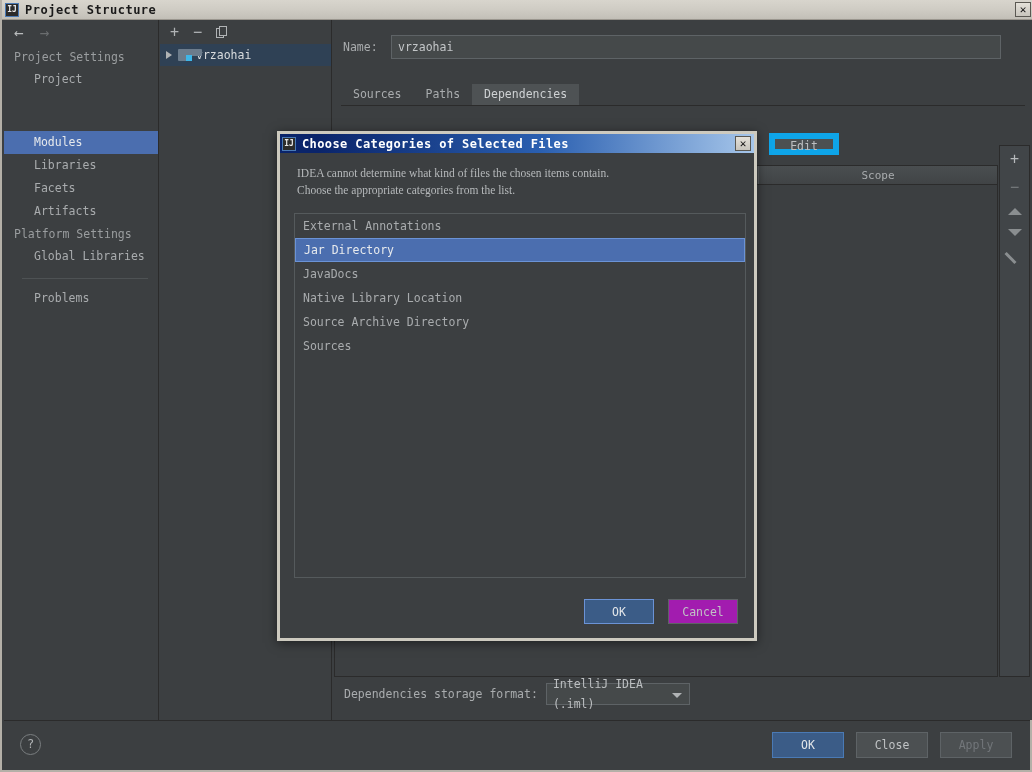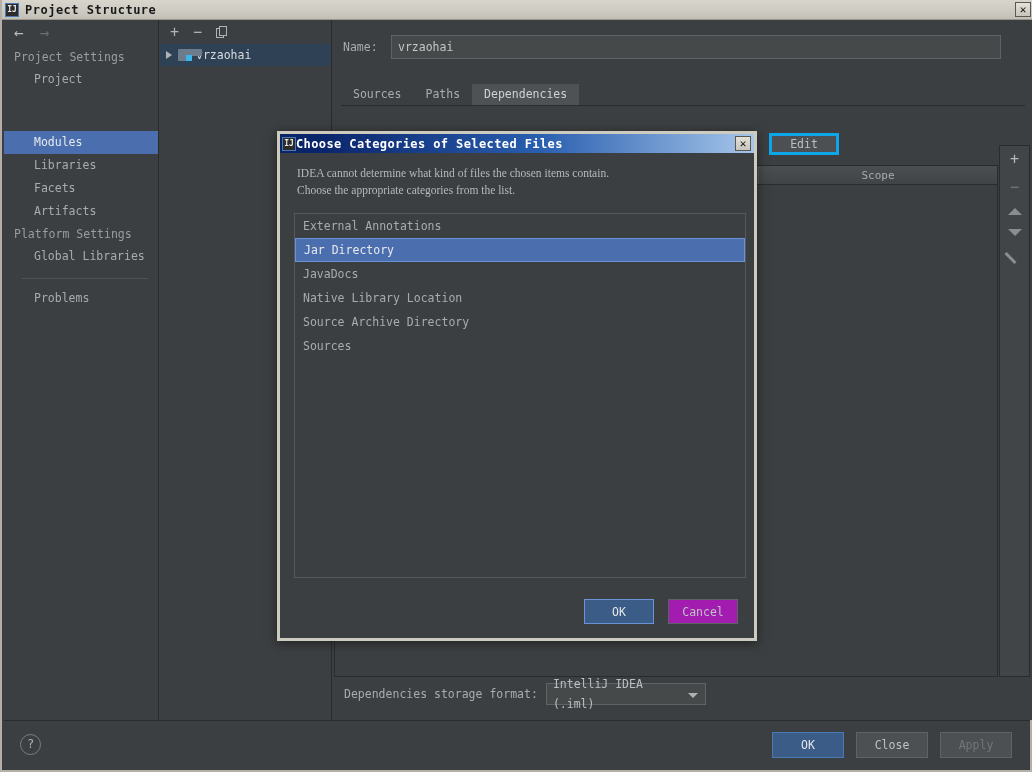--- a/index.html
+++ b/index.html
@@ -167,21 +167,21 @@
   }
   .combo .caret {
     position: absolute; right: 7px; top: 9px;
     width: 0; height: 0;
     border-left: 5px solid transparent;
     border-right: 5px solid transparent;
     border-top: 5px solid #b0b3b5;
   }
   .btn {
     height: 22px; min-width: 68px; padding: 0 10px;
-    background: #4c5052; border: 3px solid #0ea5e9;
+    background: #4c5052; border: 6px solid #0ea5e9;
     color: #bcbfc1; font-size: 11.5px; cursor: pointer;
     font-family: "DejaVu Sans Mono","Liberation Mono",monospace;
   }
 
   .tablearea {
     position: absolute; left: 332px; top: 165px;
     width: 664px; height: 512px;
     border: 1px solid #2b2b2b; background: #3c3f41;
   }
   .thead {
@@ -263,21 +263,21 @@
     background: linear-gradient(to right, #0a246a 0%, #0a246a 8%, #2a5fb0 55%, #a6c6ea 100%);
     display: flex; align-items: center;
   }
   .dlg-ic {
     width: 14px; height: 14px; margin-left: 2px;
     background: #2b2b2b; border: 1px solid #4a7ab5;
     color: #e8e8e8; font-size: 8px; line-height: 12px;
     text-align: center; font-weight: bold;
   }
   .dlg-ttext {
-    color: #ffffff; font-size: 12px; font-weight: bold;
+    margin-left: 6px; color: #ffffff; font-size: 12px; font-weight: bold;
     letter-spacing: .4px;
   }
   .dlg-close {
     position: absolute; right: 3px; top: 2px;
     width: 16px; height: 15px;
     background: linear-gradient(to bottom,#e4e1d9,#c8c5bd);
     border: 1px solid #5a5852; color: #111;
     font-size: 11px; font-weight: bold; text-align: center; line-height: 13px;
     cursor: pointer;
   }
@@ -402,21 +402,21 @@
   <div class="vtoolbar">
     <span class="vbtn">+</span>
     <span class="vbtn dim">−</span>
     <span class="tri-up"></span>
     <span class="tri-dn"></span>
     <span class="pencil"></span>
   </div>
 
   <div class="storagerow">
     <span class="storagelabel">Dependencies storage format:</span>
-    <div class="combo" style="width:160px">
+    <div class="combo" style="width:144px">
       <span>IntelliJ IDEA (.iml)</span>
       <span class="caret"></span>
     </div>
   </div>
 
   <div class="bottombar">
     <div class="help">?</div>
     <div class="bbtns">
       <button class="bigbtn primary">OK</button>
       <button class="bigbtn">Close</button>

